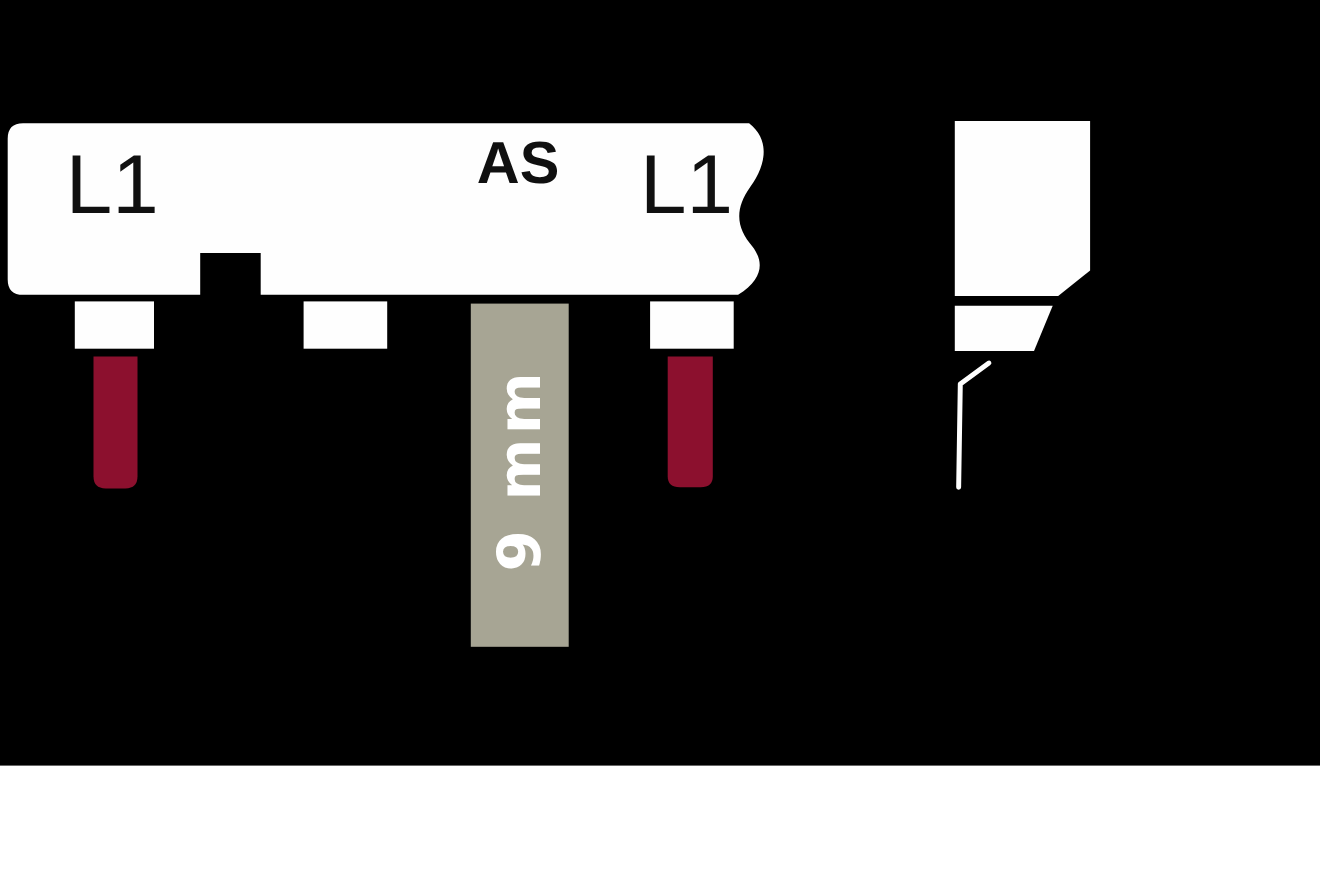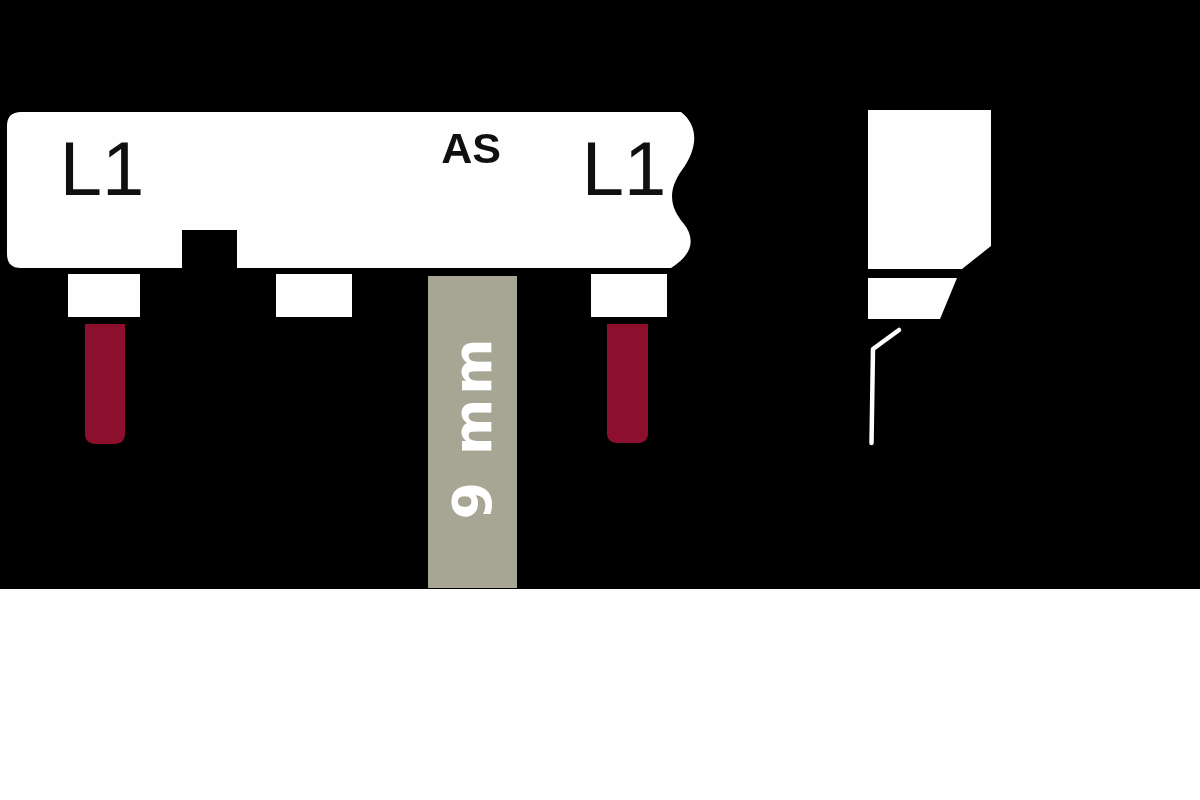--- a/index.html
+++ b/index.html
@@ -1,19 +1,19 @@
 <!DOCTYPE html>
 <html><head>
 <meta charset="utf-8">
 <style>
   html, body { margin: 0; padding: 0; }
   .canvas {
     position: relative;
     width: 1200px;
-    height: 589px;
+    height: 800px;
     background: #000000;
     overflow: hidden;
   }
   .diagram-svg {
     position: absolute;
     left: 0; top: 0;
     width: 1200px; height: 800px;
     display: block;
   }
   
@@ -37,21 +37,21 @@
   .phase-middle { left: 316px; }
   .phase-right  { left: 624px; }
 
   .type-label {
     position: absolute;
     left: 471px;
     top: 113px;
     transform: translateX(-50%);
     text-align: center;
     font-family: "Liberation Sans", sans-serif;
-    font-size: 43px;
+    font-size: 54px;
     font-weight: 700;
     line-height: 70px;
     color: #101010;
     white-space: nowrap;
   }
 
   .pitch-label {
     position: absolute;
     left: 472px;
     top: 427px;

